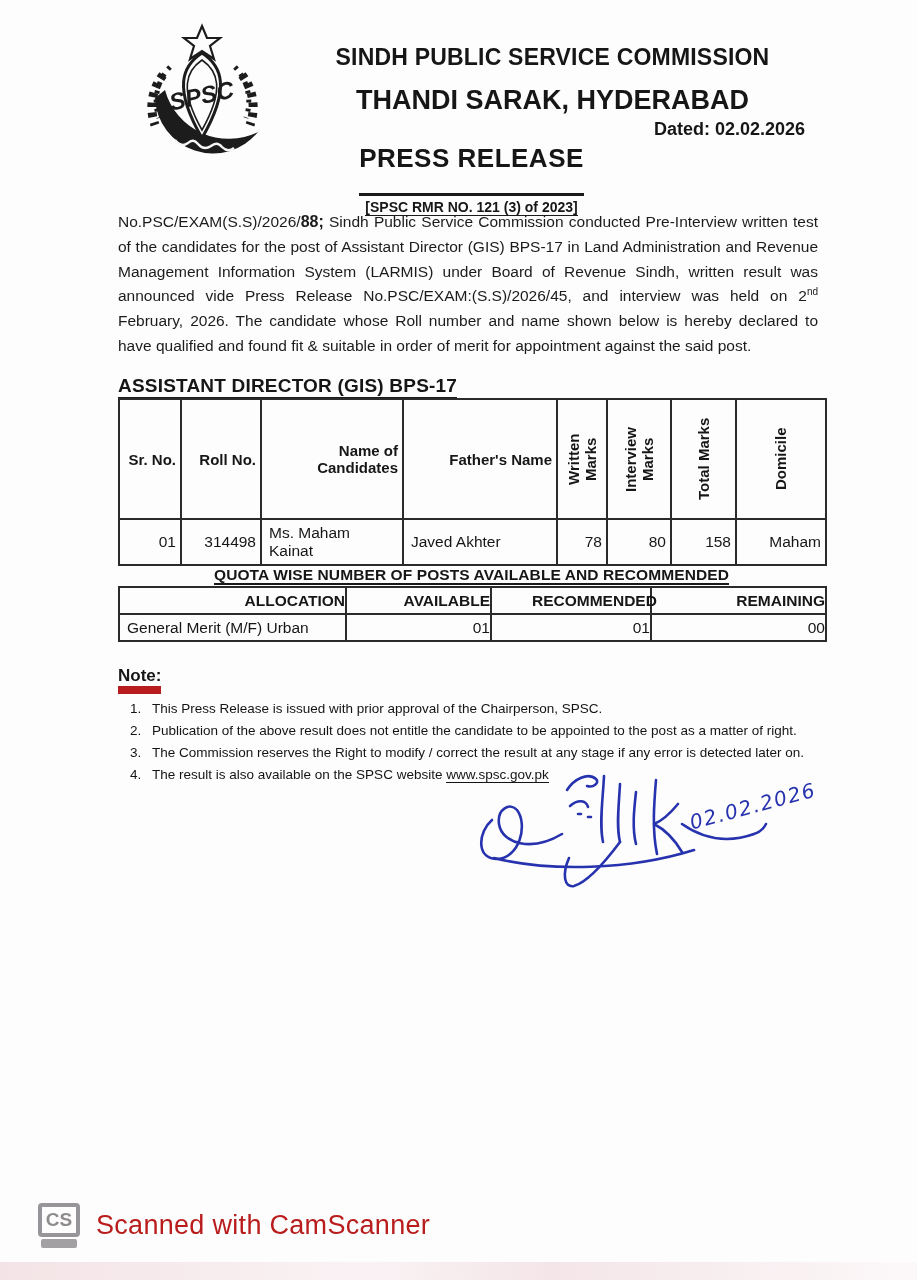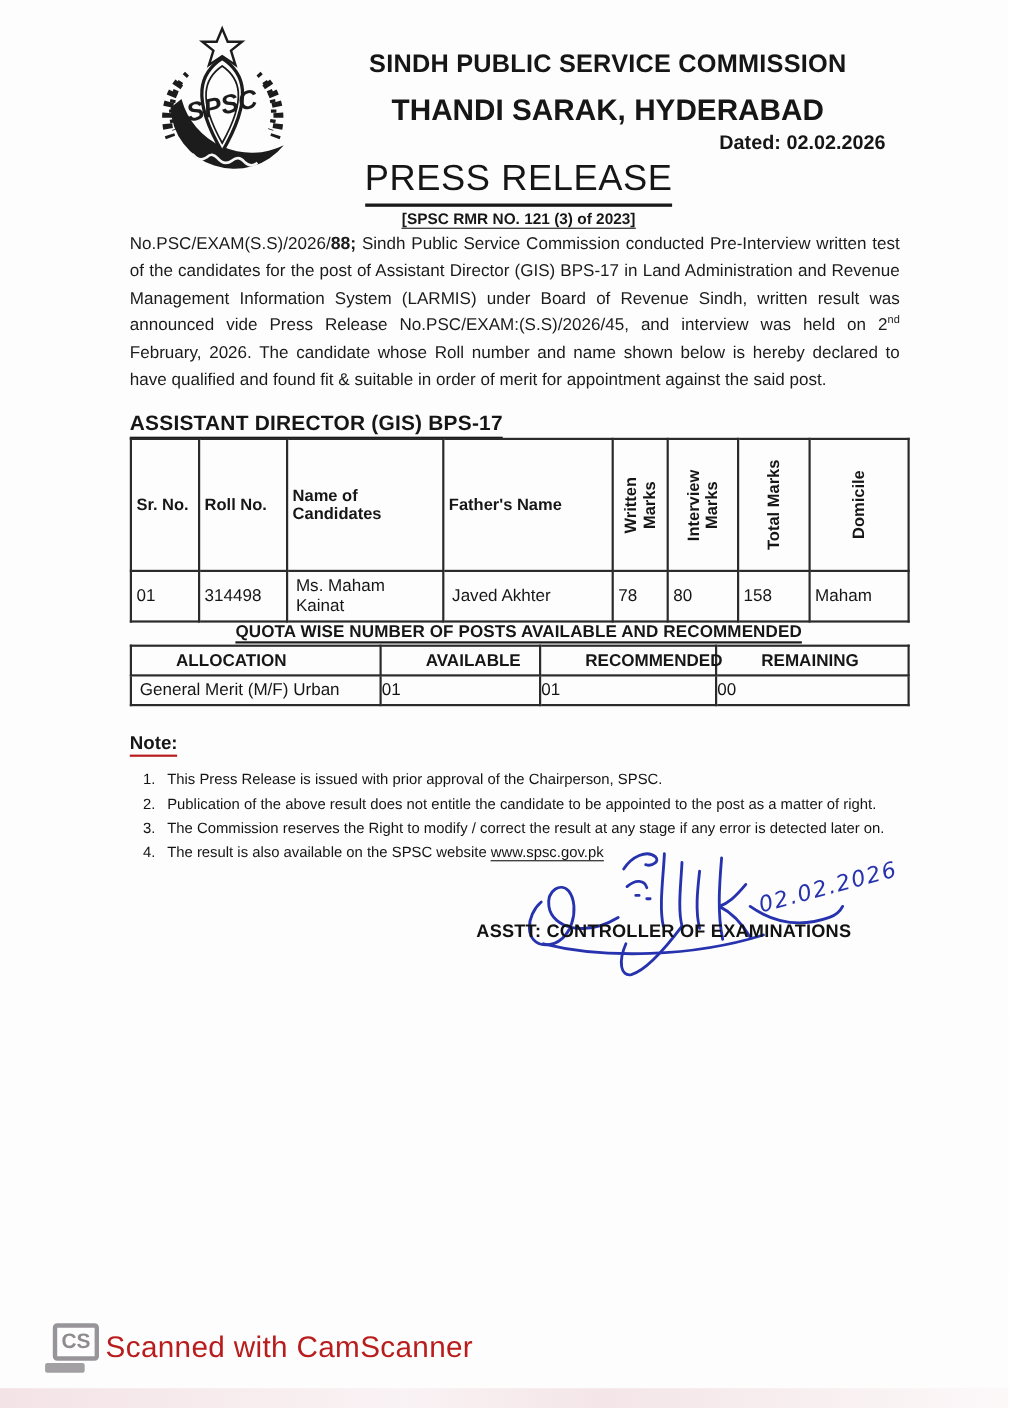--- a/index.html
+++ b/index.html
@@ -9,22 +9,22 @@
     background:#fefdfd; overflow:hidden;
     font-family:"Liberation Sans", sans-serif; color:#161616;
   }
   
   .logo { position:absolute; left:125px; top:20px; width:155px; height:170px; }
   .head-text { position:absolute; left:300px; top:44px; width:505px; text-align:center; }
   .org-name { font-size:23px; font-weight:bold; letter-spacing:0.2px; }
   .address  { font-size:27px; font-weight:bold; margin-top:14px; }
   .dated    { font-size:18px; font-weight:bold; margin-top:3px;text-align:right; }
   .pr-block { position:absolute; left:118px; top:143px; width:707px; text-align:center; }
-  .pr-title { display:inline-block; font-size:33px; font-weight:normal; letter-spacing:0.5px;
-              border-bottom:3px solid #1a1a1a; padding-bottom:4px; }
+  .pr-title { display:inline-block; font-size:26px; font-weight:bold; letter-spacing:0.5px;
+              border-bottom:3px solid #1a1a1a; padding-bottom:19px; }
   .pr-rmr   { margin-top:3px; font-size:14px; font-weight:600; }
   .pr-rmr span { border-bottom:1.5px solid #1a1a1a; }
   
   .para {
     position:absolute; left:118px; top:210px; width:700px;
     font-size:15.5px; line-height:24.8px; text-align:justify; color:#1b1b1b;
   }
   .para b { font-size:16px; }
   .para sup { font-size:10px; vertical-align:super; line-height:0; }
   .post-heading {
@@ -35,36 +35,36 @@
   table { border-collapse:collapse; }
   .result-table { position:absolute; left:118px; top:398px; width:707px; table-layout:fixed; }
   .result-table td, .result-table th { border:2px solid #2b2b2b; padding:2px 4px; }
   .result-table thead th { font-size:15px; font-weight:bold; height:120px; vertical-align:middle; }
   .result-table tbody td { font-size:15.5px; height:46px; vertical-align:middle; }
   .vert div {
     writing-mode:vertical-rl; transform:rotate(180deg);
     margin:0 auto; height:86px; line-height:1.15; text-align:center;
     font-size:15px; font-weight:bold;
   }
-  .c { text-align:left;border-radius:13px; }
+  .c { text-align:right;border-radius:13px; }
   .l { text-align:left; padding-left:7px !important; }
   
   .quota-heading {
     position:absolute; left:118px; top:566px; width:707px; text-align:center;
     font-size:15.5px; font-weight:bold; letter-spacing:0.1px;
   }
   .quota-heading span { border-bottom:2px solid #1a1a1a; }
   .quota-table { position:absolute; left:118px; top:586px; width:707px; table-layout:fixed; }
   .quota-table th, .quota-table td { border:2px solid #2b2b2b; }
   .quota-table thead th { font-size:15.5px; font-weight:bold; height:27px;padding-left:40px; }
   .quota-table tbody td { font-size:15.5px; height:27px; }
   
   .note-heading {
     position:absolute; left:118px; top:666px; font-size:17px; font-weight:bold;
-    border-bottom:2px solid #b91c1c;
+    border-bottom:8px solid #b91c1c;
   }
   .note-list { position:absolute; left:130px; top:698px; width:690px; font-size:13.5px; }
   .note-item { display:flex; line-height:22px; color:#141414; }
   .note-item .num { width:22px; flex:0 0 22px; }
   .note-link { border-bottom:1.2px solid #141414; }
   
   .sig-svg { position:absolute; left:470px; top:762px; width:350px; height:130px; }
   .sig-date {
     position:absolute; left:688px; top:794px; transform:rotate(-15deg);
     font-family:"DejaVu Sans", sans-serif; font-style:italic;
@@ -74,21 +74,21 @@
     position:absolute; left:433px; top:838px; font-size:16.5px; font-weight:bold;
     letter-spacing:0.2px; color:#121212;
   }
   
   .cs-wrap { position:absolute; left:38px; top:1203px; display:flex; align-items:center; }
   .cs-icon { position:relative; width:42px; height:44px; }
   .cs-box {
     position:absolute; left:0; top:0; width:42px; height:34px;
     border:4px solid #98959a; border-radius:4px;
     display:flex; align-items:center; justify-content:center;
-    font-size:19px; font-weight:bold; color:#8f8c90; letter-spacing:0;margin-left:10px;
+    font-size:19px; font-weight:bold; color:#8f8c90; letter-spacing:0;
   }
   .cs-bar { position:absolute; left:3px; top:36px; width:36px; height:9px;
             background:#a3a0a4; border-radius:2px; }
   .cs-text { margin-left:16px; font-size:27px; color:#b91c1c; letter-spacing:0.3px; }
   .bottom-strip {
     position:absolute; left:0; bottom:0; width:917px; height:18px;
     background:linear-gradient(90deg, rgba(216,160,170,0.28), rgba(230,195,205,0.18) 40%,
                rgba(214,160,172,0.26) 60%, rgba(238,215,220,0.12));
   }
 </style>
@@ -233,21 +233,20 @@
       <path d="M150 22 C149 42 146 64 150 80"></path>
       <path d="M166 30 C164 48 162 66 166 82"></path>
       <path d="M150 80 C138 96 118 120 104 124 C94 126 92 112 99 96"></path>
       <path d="M186 18 C184 42 182 68 187 92"></path>
       <path d="M208 42 C198 54 192 59 184 62 C196 68 206 80 212 90"></path>
       <path d="M212 62 C232 76 256 82 284 72 C290 70 294 66 296 62"></path>
       <path d="M24 96 C80 110 160 108 224 88"></path>
     </g>
   </svg>
   <div class="sig-date">02.02.2026</div>
-  <div class="sig-title">ASSTT: CONTROLLER OF EXAMINATIONS</div>
 
   <div class="cs-wrap">
     <div class="cs-icon">
       <div class="cs-box">CS</div>
       <div class="cs-bar"></div>
     </div>
     <div class="cs-text">Scanned with CamScanner</div>
   </div>
 
   <div class="bottom-strip"></div>

